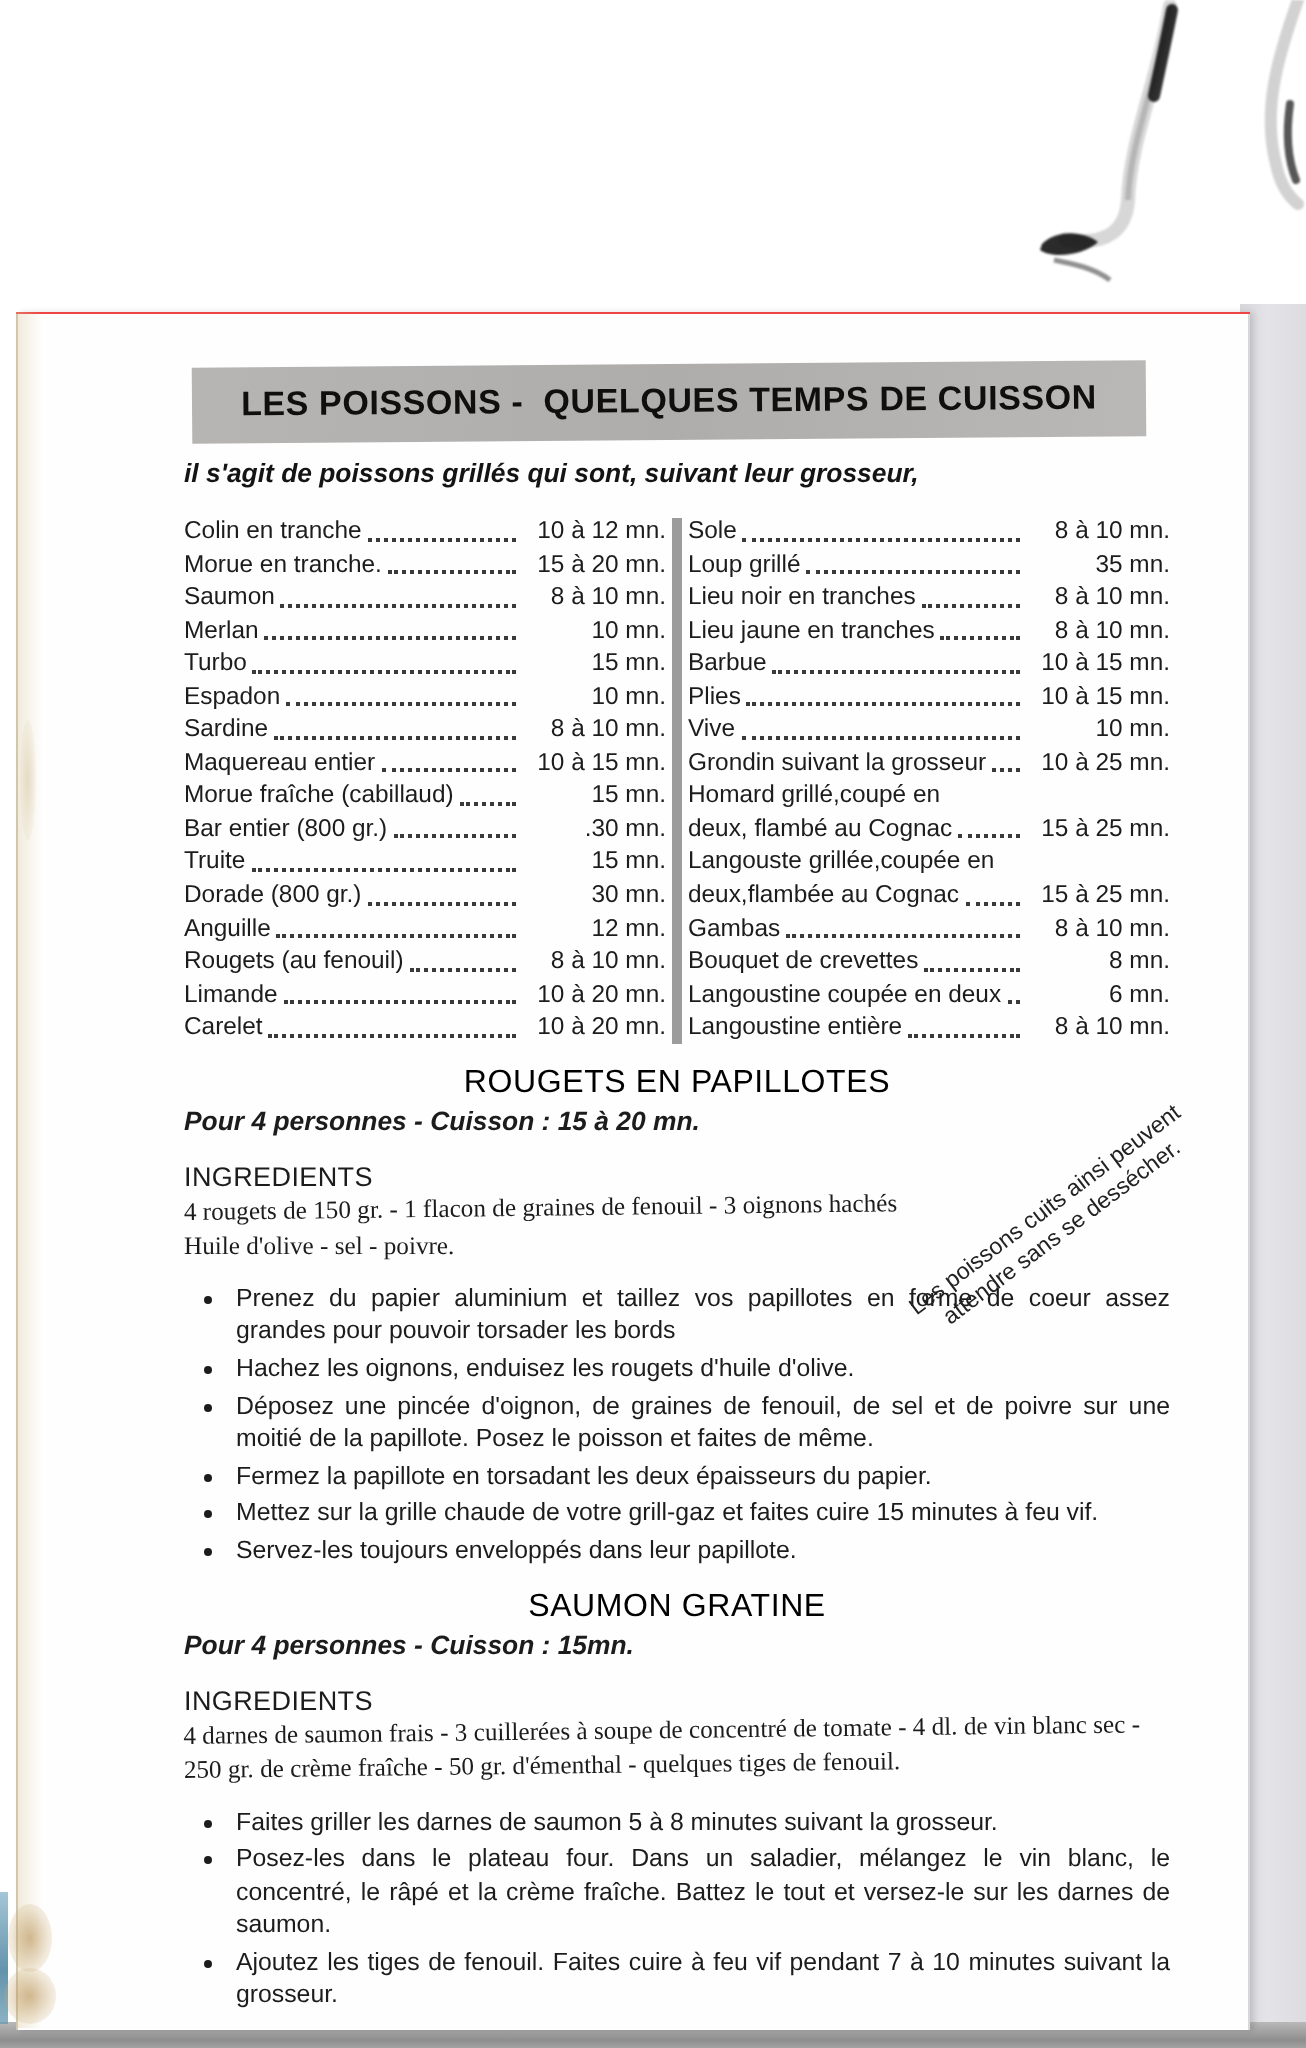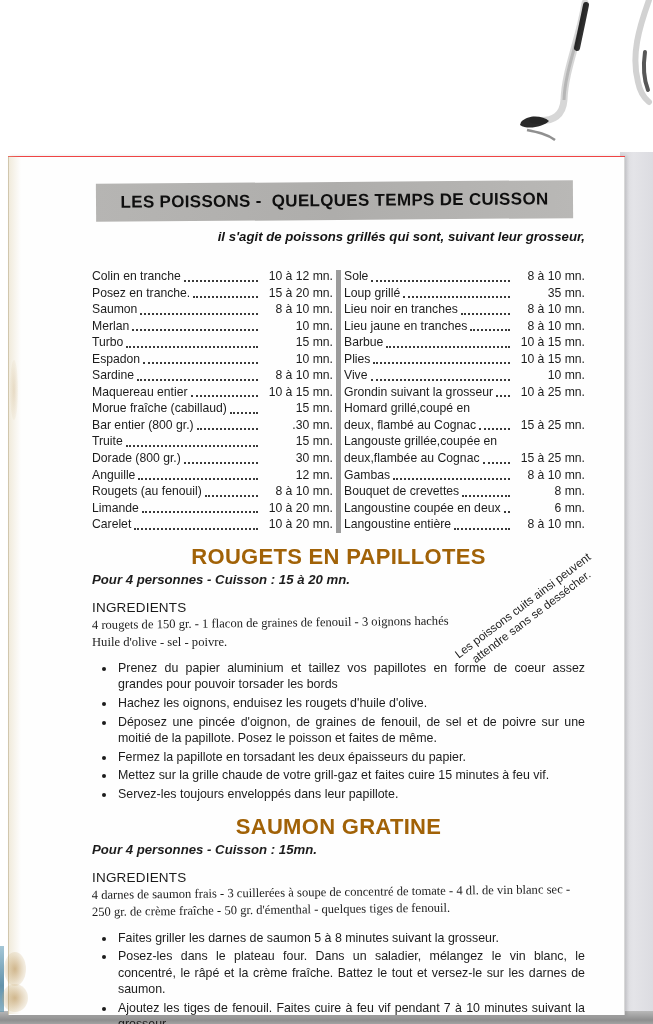--- a/index.html
+++ b/index.html
@@ -24,33 +24,33 @@
   .card-inner{position:relative;width:100%;height:100%;padding:0 40px 0 84px;box-sizing:border-box;}
   
   .banner{
     margin:25px 12px 9px 4px;height:38px;
     background:linear-gradient(93deg,#b6b5b3 0%,#aeadab 50%,#b9b8b6 100%);
     display:flex;align-items:center;justify-content:center;
     transform:rotate(-0.45deg);
     font-weight:bold;font-size:17px;letter-spacing:.3px;white-space:pre-wrap;color:#0f0f0f;
   }
   .subtitle{
-    text-align:right;font-weight:bold;font-style:italic;font-size:13.2px;line-height:16px;color:#141414;
-  }
-  
-  .fish-table{display:flex;margin-top:23px;font-size:12.2px;line-height:16.55px;}
+    text-align:left;font-weight:bold;font-style:italic;font-size:13.2px;line-height:16px;color:#141414;
+  }
+  
+  .fish-table{display:flex;margin-top:12px;font-size:12.2px;line-height:16.55px;}
   .fish-col{flex:1;min-width:0;}
   .col-sep{width:5px;background:#9c9c9c;margin:2px 3px 0 3px;}
   .fish-row{display:flex;align-items:flex-end;white-space:nowrap;}
   .fish-name{flex:0 0 auto;}
   .fish-dots{flex:1 1 auto;border-bottom:2px dotted #3a3a3a;margin:0 3px 3px 3px;min-width:4px;}
   .fish-dots.hidden{border-bottom:none;}
   .fish-time{flex:0 0 72px;text-align:right;}
   
-  .recipe-title{text-align:center;font-weight:bold;font-size:22px;letter-spacing:.3px;margin-top:11px;color:#a16207;}
+  .recipe-title{text-align:center;font-weight:normal;font-size:16px;letter-spacing:.3px;margin-top:11px;color:#000000;}
   .recipe-serving{text-align:left;font-weight:bold;font-style:italic;font-size:13.2px;margin-top:2px;}
   .ingredients-label{font-size:13.5px;margin-top:13px;letter-spacing:.2px;}
   .ingredient-lines{font-size:12.6px;line-height:17px;margin-top:2px;font-family:Liberation Serif, serif;}
   .ingredient-lines .ing-line:first-child{transform:rotate(-0.7deg);transform-origin:left bottom;}
   .steps{margin:9px 0 0 0;padding:0 0 0 24px;font-size:12.4px;line-height:16.6px;}
   .steps li{margin-bottom:2px;text-align:justify;padding-left:2px;}
   
   .side-note{
     position:absolute;left:424px;top:415px;width:190px;
     transform:rotate(-37deg);
@@ -94,21 +94,21 @@
     </div>
 
     <div class="fish-table">
       <div class="fish-col">
           <div class="fish-row">
             <span class="fish-name">Colin en tranche</span>
             <span class="fish-dots"></span>
             <span class="fish-time">10 à 12 mn.</span>
           </div>
           <div class="fish-row">
-            <span class="fish-name">Posez en tranche.</span>
+            <span class="fish-name">Morue en tranche.</span>
             <span class="fish-dots"></span>
             <span class="fish-time">15 à 20 mn.</span>
           </div>
           <div class="fish-row">
             <span class="fish-name">Saumon</span>
             <span class="fish-dots"></span>
             <span class="fish-time">8 à 10 mn.</span>
           </div>
           <div class="fish-row">
             <span class="fish-name">Merlan</span>

